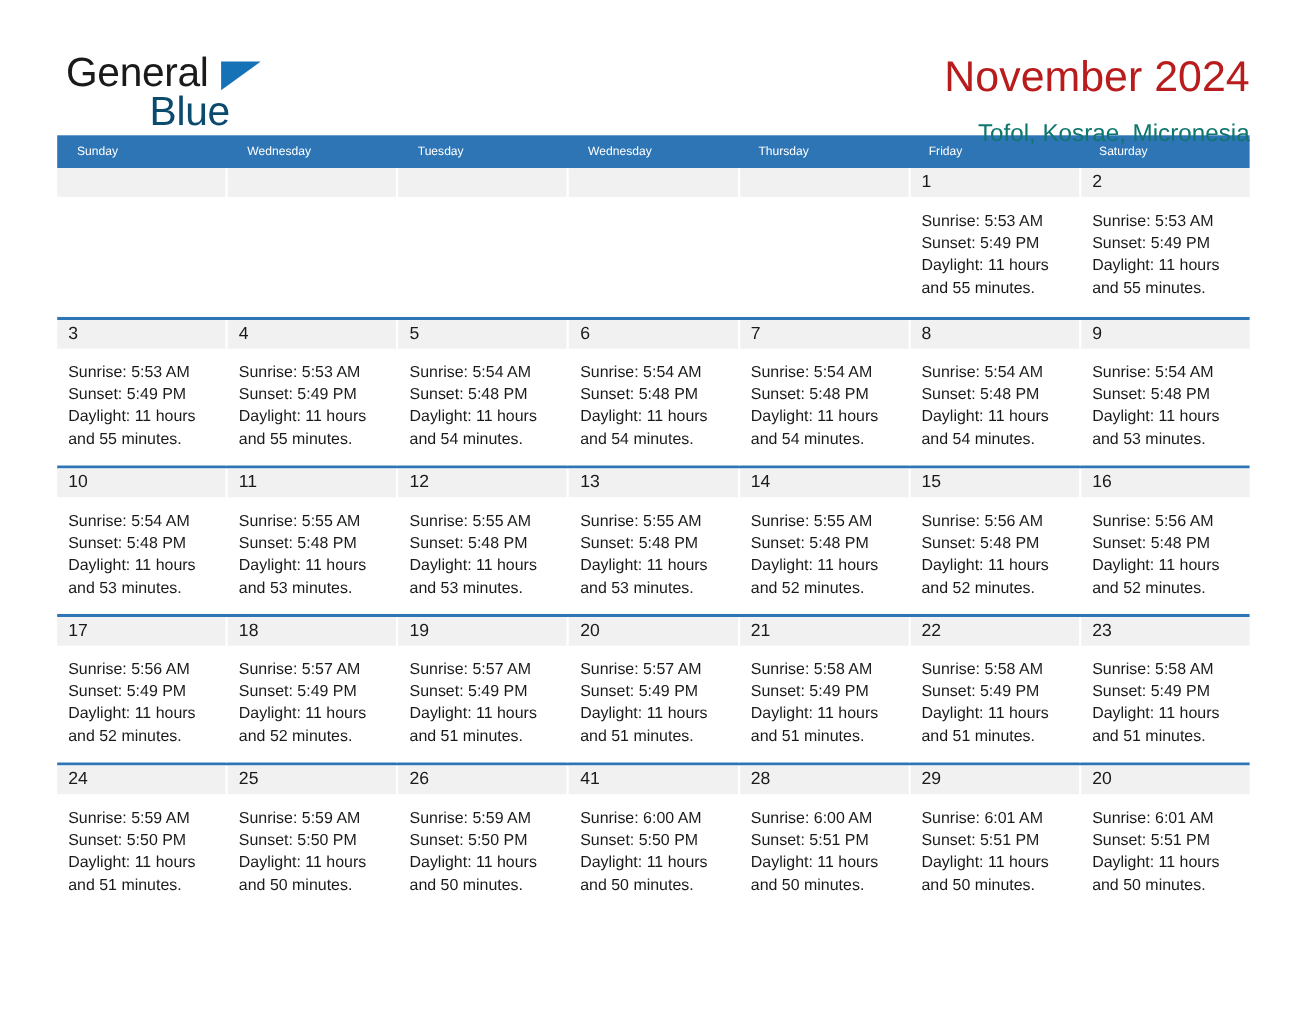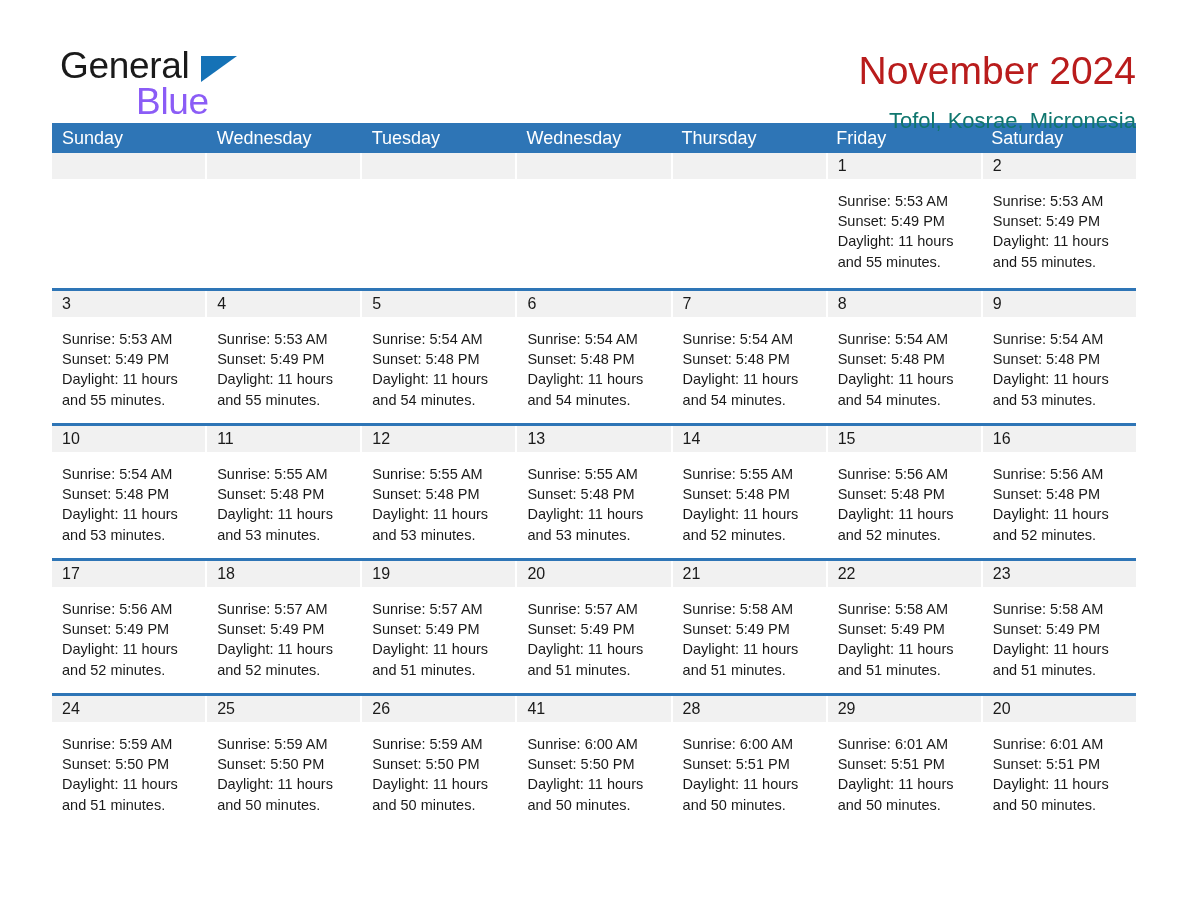--- a/index.html
+++ b/index.html
@@ -53,21 +53,21 @@
     height: 0;
     border-left: 36px solid #1572b6;
     border-bottom: 26px solid transparent;
   }
   .logo-blue {
     position: absolute;
     left: 84px;
     top: 36px;
     font-size: 37px;
     line-height: 40px;
-    color: #8b5cf6;
+    color: #0c4a6e;
     letter-spacing: -0.3px;
   }
   .titles {
     text-align: right;
     padding-top: 2px;
   }
   .month-title {
     font-size: 39px;
     line-height: 46px;
     font-weight: normal;
@@ -90,22 +90,22 @@
   }
   .dow-row {
     display: flex;
     background: #2e75b6;
   }
   .dow {
     flex: 1 1 0;
     height: 30px;
     line-height: 30px;
     color: #ffffff;
-    font-size: 18px;
-    padding-left: 10px;
+    font-size: 11px;
+    padding-left: 18px;
     white-space: nowrap;
   }
   .week {
     display: flex;
     border-top: 3px solid #2e75b6;
     height: 135px;
   }
   .week.first { border-top: none; }
   .cell {
     flex: 1 1 0;

